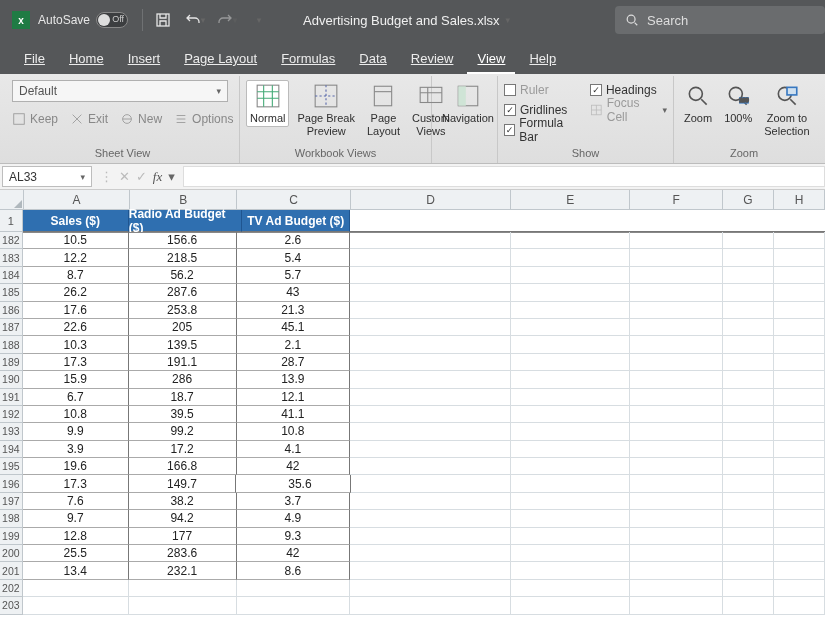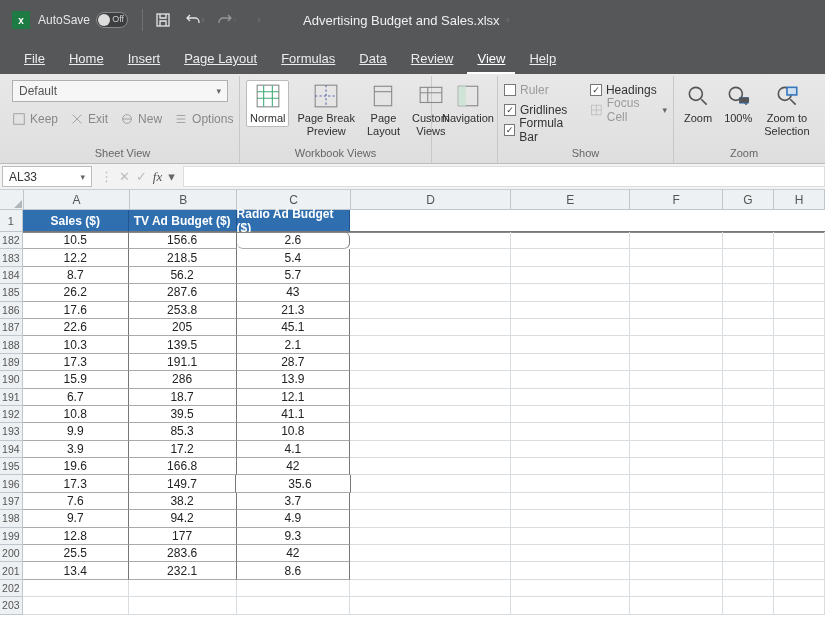--- a/index.html
+++ b/index.html
@@ -99,20 +99,27 @@
       </svg>
     <span class="chevron">▾</span>
   </div>
   <div class="qa-icon">
       <span class="chevron">▾</span>
     </div>
   <div class="filename">
     <span>Advertising Budget and Sales.xlsx</span>
     <span class="chevron">▾</span>
   </div>
+  <div class="searchbox">
+    <svg viewBox="0 0 16 16" fill="none" stroke="currentColor" stroke-width="1.4">
+        <circle cx="7" cy="7" r="4.5"></circle>
+        <path d="M11 11l3 3"></path>
+      </svg>
+    <span>Search</span>
+  </div>
 </div>
 
 <div class="menubar" id="menubar">
     <div class="item">File</div>
     <div class="item">Home</div>
     <div class="item">Insert</div>
     <div class="item">Page Layout</div>
     <div class="item">Formulas</div>
     <div class="item">Data</div>
     <div class="item">Review</div>
@@ -314,35 +321,35 @@
       <div class="ch" style="width: 120px;">C</div>
       <div class="ch" style="width: 170px;">D</div>
       <div class="ch" style="width: 126px;">E</div>
       <div class="ch" style="width: 98px;">F</div>
       <div class="ch" style="width: 54px;">G</div>
       <div class="ch" style="width: 54px;">H</div>
     </div>
   <div class="frozen-header-row" id="frozenrow">
       <div class="rowh">1</div>
       <div class="hcell" style="width: 112px;">Sales ($)</div>
+      <div class="hcell" style="width: 120px;">Radio Ad Budget ($)</div>
       <div class="hcell" style="width: 114px;">TV Ad Budget ($)</div>
-      <div class="hcell" style="width: 120px;">Radio Ad Budget ($)</div>
       <div class="cell" style="border-bottom: 1px solid rgb(119, 119, 119); width: 170px;"></div>
       <div class="cell" style="border-bottom: 1px solid rgb(119, 119, 119); width: 126px;"></div>
       <div class="cell" style="border-bottom: 1px solid rgb(119, 119, 119); width: 98px;"></div>
       <div class="cell" style="border-bottom: 1px solid rgb(119, 119, 119); width: 54px;"></div>
       <div class="cell" style="border-bottom: 1px solid rgb(119, 119, 119); width: 54px;"></div>
     </div>
   <div class="freeze-line"></div>
   <div class="body-rows" id="bodyrows">
       <div class="row">
         <div class="rowh">182</div>
         <div class="cell databorder" style="width: 112px;">10.5</div>
         <div class="cell databorder" style="width: 114px;">156.6</div>
-        <div class="cell databorder" style="width: 120px; border-radius: 6px;">2.6</div>
+        <div class="cell databorder" style="width: 120px;">2.6</div>
         <div class="cell" style="width: 170px;"></div>
         <div class="cell" style="width: 126px;"></div>
         <div class="cell" style="width: 98px;"></div>
         <div class="cell" style="width: 54px;"></div>
         <div class="cell" style="width: 54px;"></div>
       </div>
       <div class="row">
         <div class="rowh">183</div>
         <div class="cell databorder" style="width: 112px;">12.2</div>
         <div class="cell databorder" style="width: 114px;">218.5</div>
@@ -448,21 +455,21 @@
         <div class="cell databorder" style="width: 120px;">41.1</div>
         <div class="cell" style="width: 170px;"></div>
         <div class="cell" style="width: 126px;"></div>
         <div class="cell" style="width: 98px;"></div>
         <div class="cell" style="width: 54px;"></div>
         <div class="cell" style="width: 54px;"></div>
       </div>
       <div class="row">
         <div class="rowh">193</div>
         <div class="cell databorder" style="width: 112px;">9.9</div>
-        <div class="cell databorder" style="width: 114px;">85.3</div>
+        <div class="cell databorder" style="width: 114px;">99.2</div>
         <div class="cell databorder" style="width: 120px;">10.8</div>
         <div class="cell" style="width: 170px;"></div>
         <div class="cell" style="width: 126px;"></div>
         <div class="cell" style="width: 98px;"></div>
         <div class="cell" style="width: 54px;"></div>
         <div class="cell" style="width: 54px;"></div>
       </div>
       <div class="row">
         <div class="rowh">194</div>
         <div class="cell databorder" style="width: 112px;">3.9</div>

